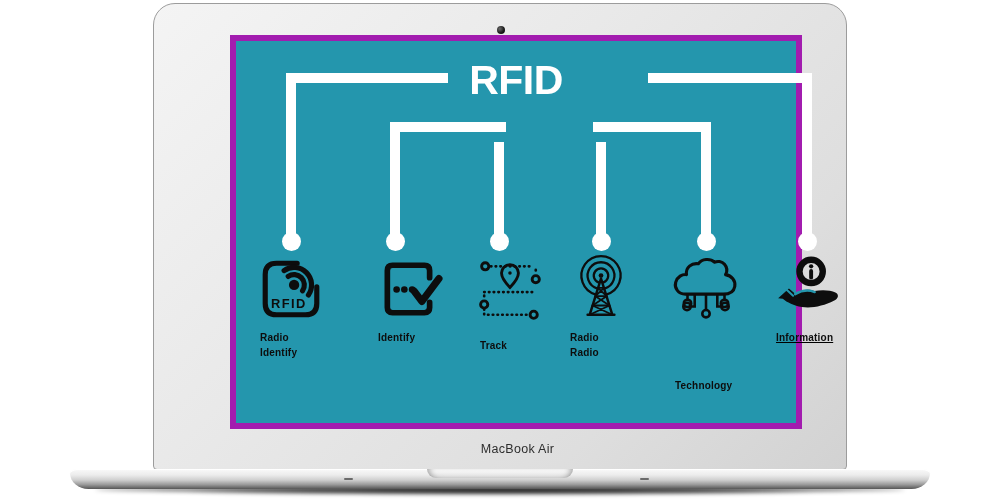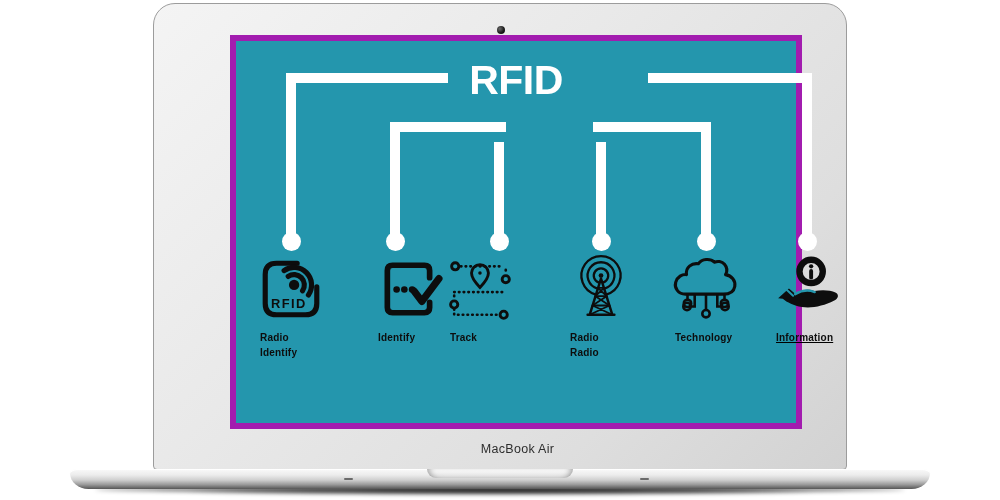--- a/index.html
+++ b/index.html
@@ -104,21 +104,21 @@
         <circle cx="27.5" cy="32.5" r="3.2" fill="currentColor"></circle>
         <circle cx="35" cy="32.5" r="3.2" fill="currentColor"></circle>
         <path d="M37 34 L44.5 44 L61 22" fill="none" stroke="currentColor" stroke-width="7" stroke-linecap="round" stroke-linejoin="round"></path>
       </svg>
       <div class="label">
         <span>Identify</span>
           <span></span>
       </div>
     </div>
 
-    <div class="col" style="left:200px;">
+    <div class="col" style="left:230px;gap:8px;">
       <svg class="icon" width="66" height="66" viewBox="0 0 64 64">
         <g fill="none" stroke="currentColor" stroke-width="2.6" stroke-linecap="round" stroke-dasharray="0.5 4.1">
           <path d="M12.5 10 H52.5 M56 13.5 V17.5"></path>
           <path d="M6 35 H56 M6 38.5 V42.5"></path>
           <path d="M6 51.5 V57 H48.5"></path>
         </g>
         <g fill="none" stroke="currentColor" stroke-width="2.8">
           <circle cx="7" cy="10" r="3.5"></circle>
           <circle cx="56" cy="22.5" r="3.5"></circle>
           <circle cx="6" cy="47" r="3.5"></circle>
@@ -148,21 +148,21 @@
           <path d="M29 31 H35 M26.6 39 H37.4 M23.8 48 H40.2"></path>
           <path d="M29 31 L37.4 39 M35 31 L26.6 39 M26.6 39 L40.2 48 M37.4 39 L23.8 48 M23.8 48 L43 57 M40.2 48 L21 57"></path>
         </g>
       </svg>
       <div class="label">
         <span>Radio</span>
           <span>Radio</span>
       </div>
     </div>
 
-    <div class="col" style="left:425px;">
+    <div class="col" style="left:425px;gap:48px;">
       <svg class="icon" width="74" height="66" viewBox="0 0 72 64">
         <path d="M16 37 C9 37 5 31 6.5 25.5 C8 20 13 17.5 17 18 C16 11 22 6.5 28.5 7.5 C32 2.5 40 2 44.5 6 C47 4.5 51.5 5 54 8 C57 11.5 56.5 15.5 55 18 C61 19 65 24 64 29.5 C63 35 58 37 53 37 Z" fill="none" stroke="currentColor" stroke-width="3" stroke-linejoin="round"></path>
         <g fill="none" stroke="currentColor" stroke-width="2.5">
           <path d="M18 37 V42 M25 37 V49 H21.5 M36 37 V52 M47 37 V49 H50.5 M54 37 V42"></path>
           <circle cx="18" cy="46" r="3.6"></circle>
           <circle cx="17.5" cy="49" r="3.6"></circle>
           <circle cx="36" cy="56" r="3.6"></circle>
           <circle cx="54.5" cy="49" r="3.6"></circle>
           <circle cx="54" cy="46" r="3.6"></circle>
         </g>

